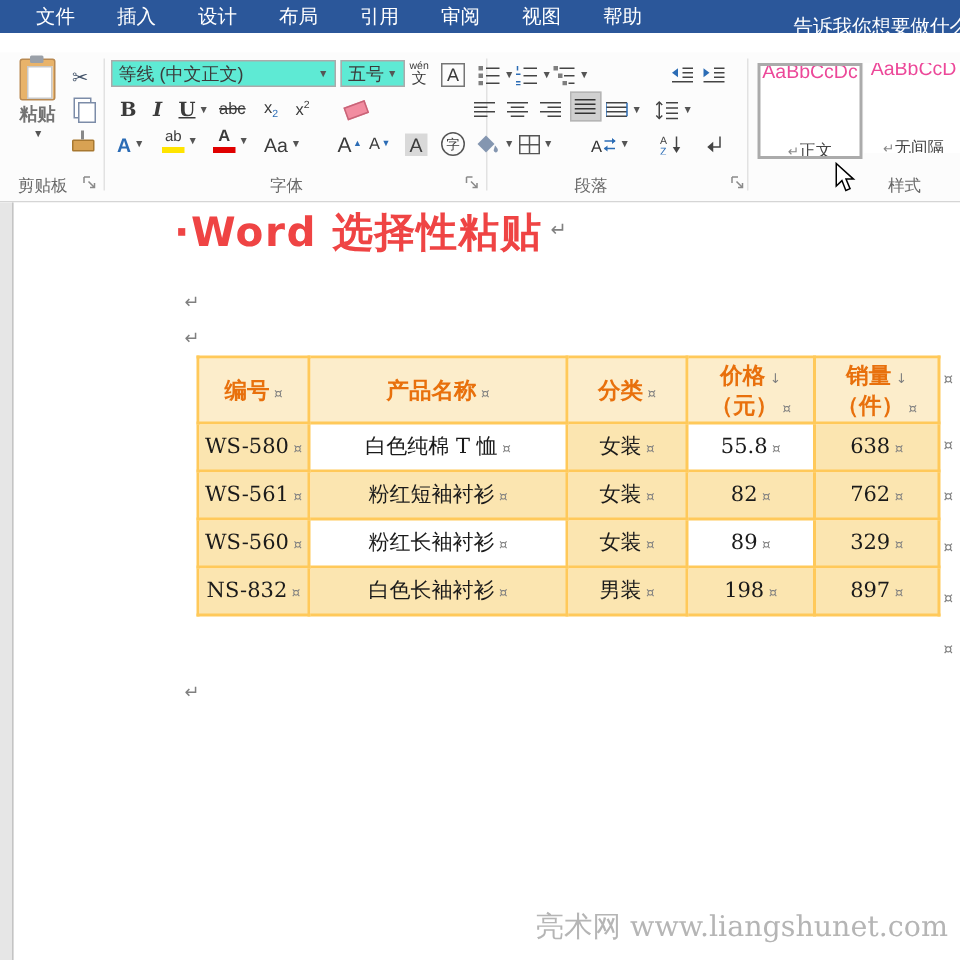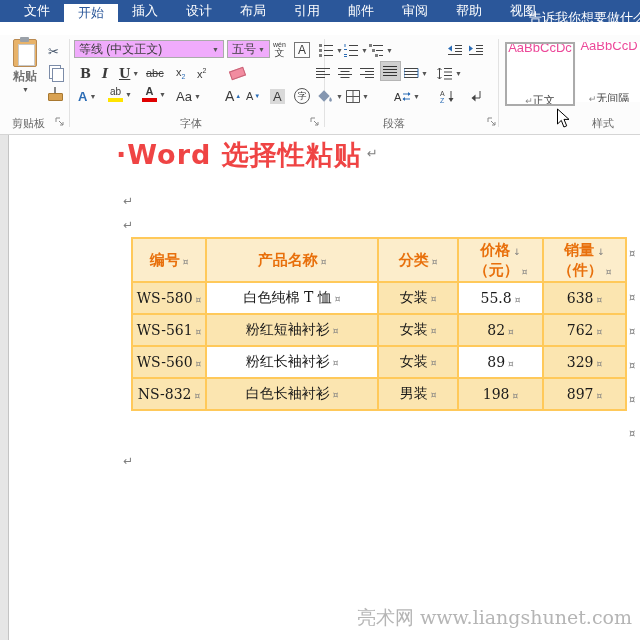--- a/index.html
+++ b/index.html
@@ -15,21 +15,21 @@
   .tellme{position:absolute;right:0;top:0;width:116px;height:35px;display:flex;align-items:center;
           gap:5px;color:#fff;font-size:13px;white-space:nowrap;overflow:hidden;}
   
   .ribbon{position:absolute;left:0;top:35px;width:640px;height:99px;background:#fcfcfc;
           border-bottom:1px solid #d5d5d5;font-size:13px;color:#3b3b3b;}
   .sep{position:absolute;top:4px;height:88px;width:1px;background:#e2e2e2;}
   .glabel{position:absolute;top:81px;font-size:11px;color:#686868;}
   .launch{position:absolute;top:82px;}
   .rbtn{position:absolute;height:20px;display:flex;align-items:center;gap:1px;cursor:default;}
   .dd{font-size:7px;color:#555;margin-left:1px;}
-  .combo{position:absolute;height:18px;background:#f0abfc;border:1px solid #ababab;font-size:12px;
+  .combo{position:absolute;height:18px;background:#5eead4;border:1px solid #ababab;font-size:12px;
          display:flex;align-items:center;justify-content:space-between;padding:0 4px;box-sizing:border-box;}
   .paste{position:absolute;left:5px;top:4px;width:40px;height:72px;display:flex;flex-direction:column;
          align-items:center;gap:1px;}
   .clip-ic{width:22px;height:26px;background:#e8b36a;border:1px solid #b98a52;border-radius:2px;position:relative;}
   .clip-ic::before{content:"";position:absolute;left:4px;top:4px;width:15px;height:20px;background:#fff;border:1px solid #c9c9c9;}
   .clip-ic::after{content:"";position:absolute;left:6px;top:-3px;width:9px;height:5px;background:#9aa0a8;border-radius:1px;}
   .plabel{font-size:12px;color:#737373;font-weight:bold;}
   .scis{color:#44546A;font-size:13px;}
   .copy-ic{width:10px;height:12px;border:1px solid #7c8ca8;background:#fff;position:relative;}
   .copy-ic::after{content:"";position:absolute;left:2px;top:2px;width:10px;height:12px;border:1px solid #7c8ca8;background:#fff;}
@@ -74,29 +74,27 @@
              color:var(--wm);white-space:nowrap;}
   .cursor{position:absolute;left:556px;top:108px;z-index:50;}
   svg.ic{display:block;}
 </style>
 </head>
 <body style="--blue: #2B579A; --gold: #FFC95A; --cellbg: #FBE5B0; --hdrbg: #FCEDCB; --hdrtx: #E8700C; --mark: #808080; --wm: #B5B5B5;">
 
 <div class="tabbar">
   <div id="tabs" style="display:flex;">
       <div class="tab">文件</div>
-      <div class="tab active">开始</div>
       <div class="tab">插入</div>
       <div class="tab">设计</div>
       <div class="tab">布局</div>
       <div class="tab">引用</div>
-      <div class="tab">邮件</div>
       <div class="tab">审阅</div>
+      <div class="tab">视图</div>
       <div class="tab">帮助</div>
-      <div class="tab">视图</div>
     </div>
   <div class="tellme">
     <svg class="ic" width="14" height="18" viewBox="0 0 14 18">
       <circle cx="7" cy="7" r="5" fill="none" stroke="#fff" stroke-width="1.2"></circle>
       <path d="M5 12.5h4M5.5 14.5h3" stroke="#fff" stroke-width="1.2" fill="none"></path>
     </svg>
     <span>告诉我你想要做什么</span>
   </div>
 </div>
 

